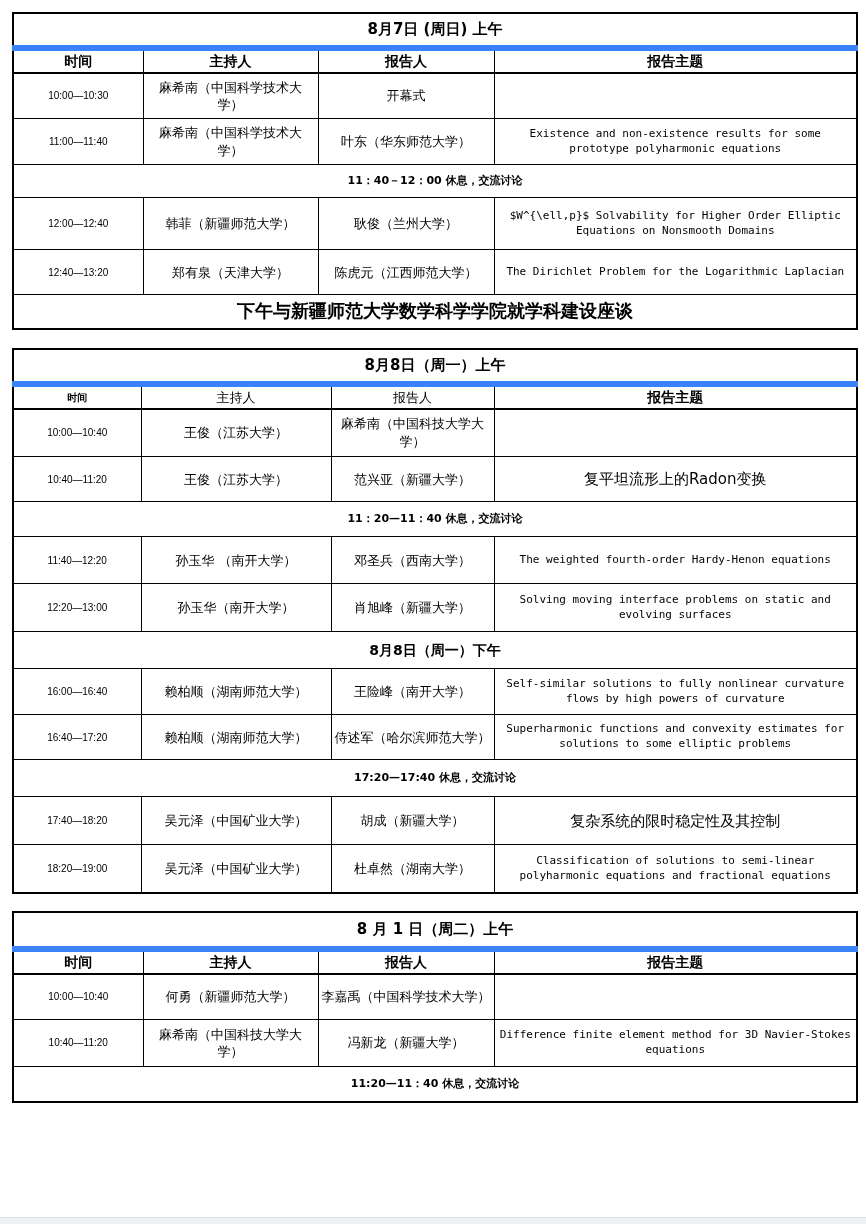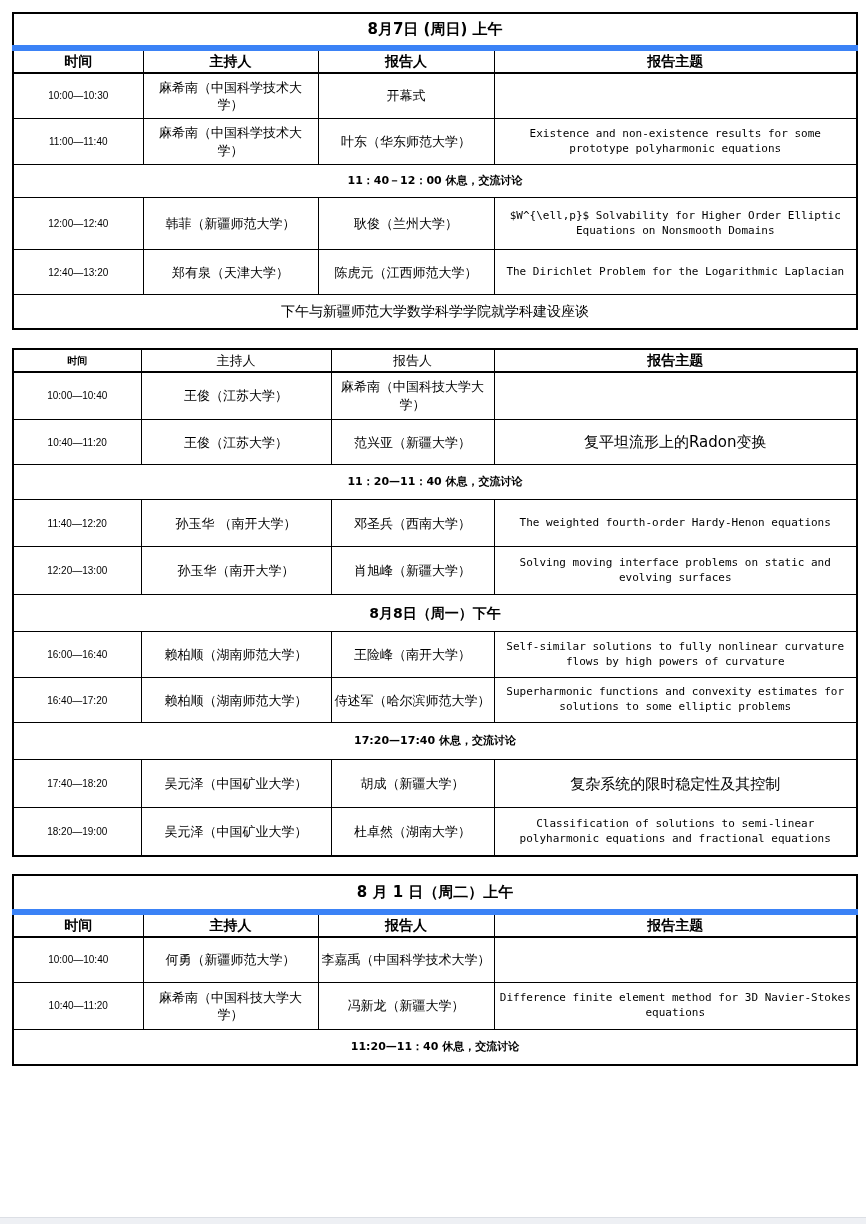--- a/index.html
+++ b/index.html
@@ -42,21 +42,21 @@
   tr.hdr td.h-sm  { font-size:10px; }
   tr.hdr td.h-reg { font-weight:normal; font-size:13px; }
 
   td.time { font-family:Liberation Sans, sans-serif; font-size:10px; }
   td.cn   { font-size:13px; }
   td.en   { font-family:"DejaVu Sans Mono","Liberation Mono",monospace; font-size:11px; line-height:1.5; }
   td.cnq  { font-size:15px; }
 
   tr.break-row td   { font-weight:bold; font-size:11px; }
   tr.section-row td { font-weight:bold; font-size:14px; }
-  tr.footer-row td  { font-weight:normal; font-size:14px; }
+  tr.footer-row td  { font-weight:bold; font-size:18px; }
 
   .bottom-edge {
     position:absolute; left:0; right:0; bottom:0;
     height:6px;
     background:#eef0f4;
     border-top:1px solid #dcdfe5;
   }
 </style>
 </head>
 <body>
@@ -114,20 +114,23 @@
     </table>
 
   <table class="sched t2">
     <colgroup>
         <col style="width:128px">
         <col style="width:190px">
         <col style="width:163px">
         <col style="width:363px">
       </colgroup>
     <tbody>
+        <tr class="title-row" style="height:35px">
+      <td colspan="4">8月8日（周一）上午</td>
+    </tr>
     <tr class="hdr" style="height:22px">
       <td class="h-sm">时间</td>
       <td class="h-reg">主持人</td>
       <td class="h-reg">报告人</td>
       <td>报告主题</td>
     </tr>
     <tr style="height:48px">
       <td class="time">10:00—10:40</td>
       <td class="cn">王俊（江苏大学）</td>
       <td class="cn">麻希南（中国科技大学大学）</td>

